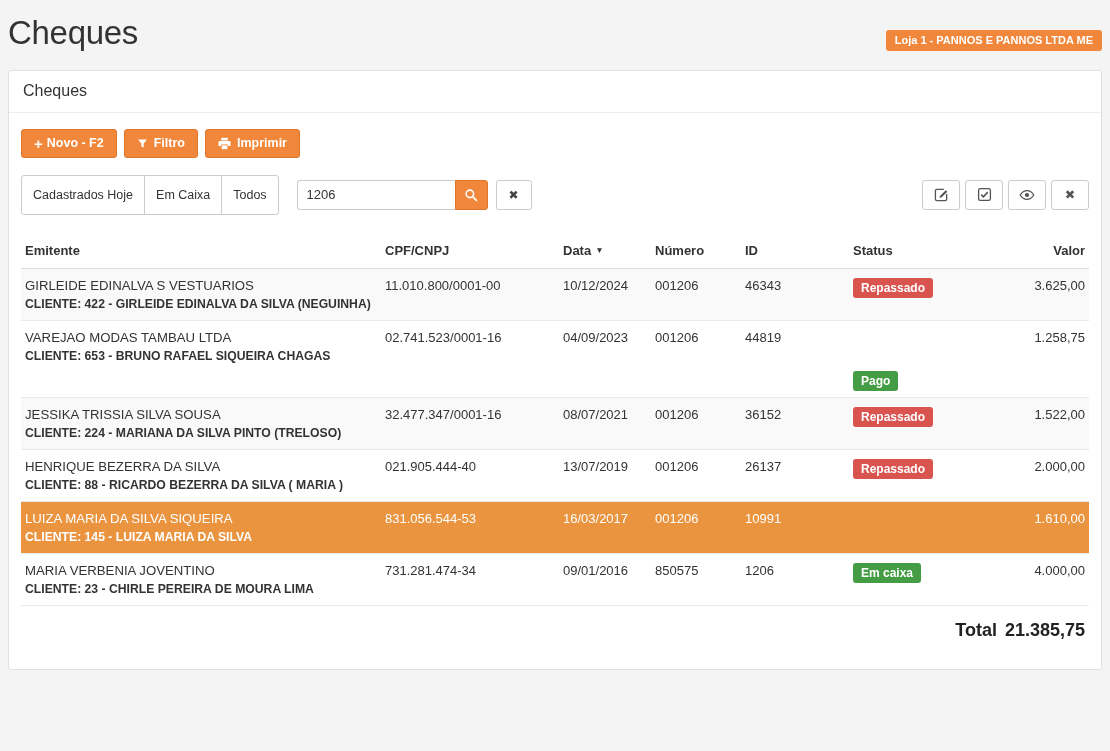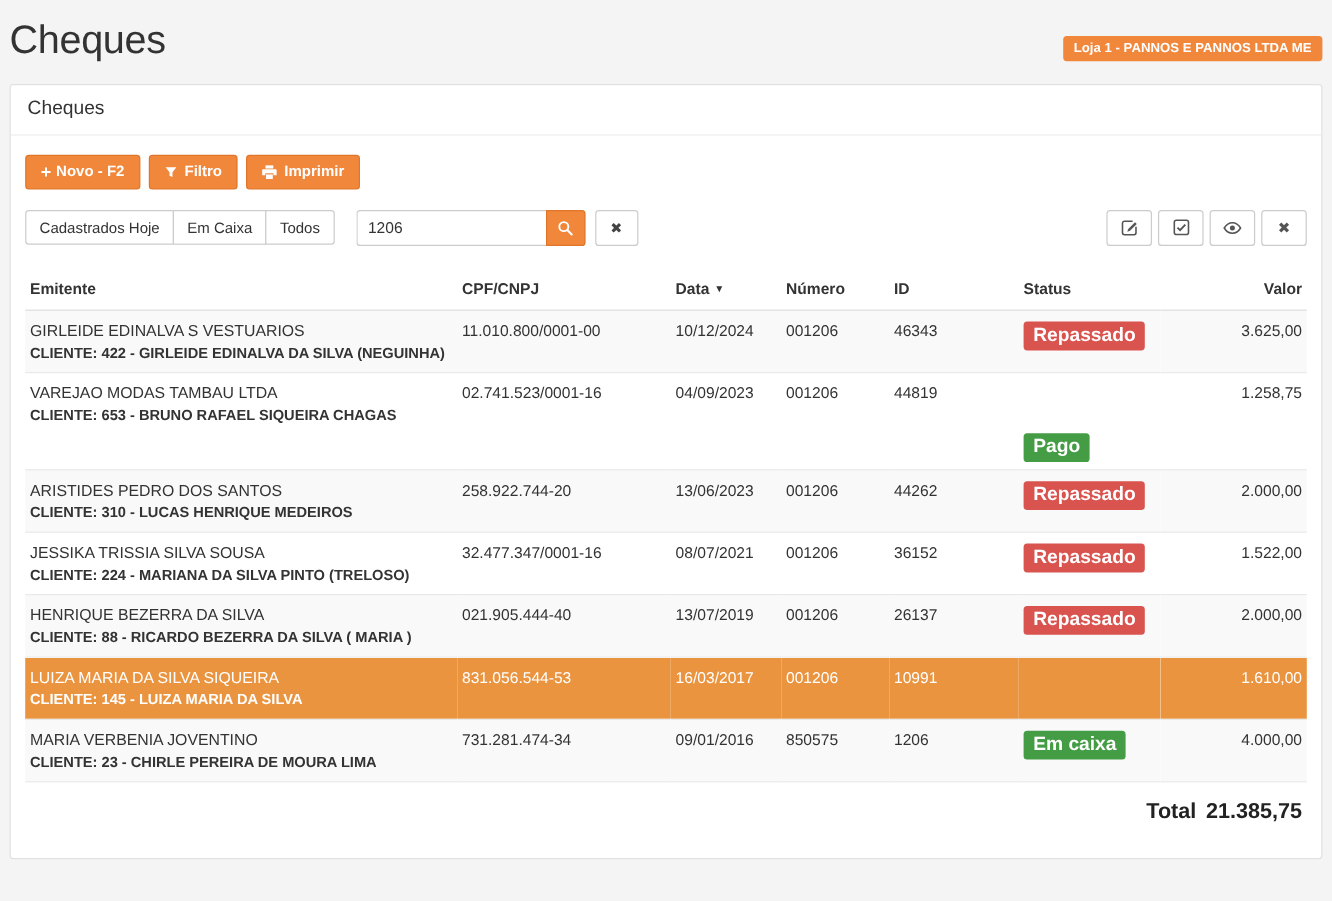--- a/index.html
+++ b/index.html
@@ -33,21 +33,21 @@
   }
   .btn-accent{
     background:var(--accent);border:1px solid var(--accent-border);
     color:#fff;font-weight:bold;font-size:12.5px;height:29px;padding:0 12px;
   }
   .plus-glyph{font-size:15px;font-weight:bold;line-height:1;margin-right:-2px;}
   .btn-icon{display:inline-flex;align-items:center;}
   .toolbar{display:flex;gap:7px;}
 
   .filter-row{display:flex;align-items:center;margin-top:17px;}
-  .btn-default{color:#333;font-size:12.5px;height:29px;padding:0 11px;}
+  .btn-default{color:#333;font-size:12.5px;height:40px;padding:0 11px;}
   .btn-group{display:inline-flex;}
   .btn-group .btn-default{border-radius:0;margin-left:-1px;}
   .btn-group .btn-default:first-child{border-radius:3px 0 0 3px;margin-left:0;}
   .btn-group .btn-default:last-child{border-radius:0 3px 3px 0;}
   .search-group{display:flex;margin-left:18px;}
   .search-input{
     width:158px;height:30px;border:1px solid #ccc;border-right:none;
     border-radius:3px 0 0 3px;padding:0 9px;font-size:13px;font-family:inherit;color:#333;outline:none;
   }
   .search-btn{width:33px;height:30px;background:var(--accent);border:1px solid var(--accent-border);border-radius:0 3px 3px 0;}
@@ -62,21 +62,21 @@
   .sort-caret{font-size:8.5px;margin-left:4px;vertical-align:2px;color:#333;}
   tbody tr{border-bottom:1px solid #e9e9e9;}
   tbody tr:nth-child(odd){background:#f9f9f9;}
   tbody tr.selected{background:var(--selected-row);}
   tbody tr.selected td,tbody tr.selected .cliente-line,tbody tr.selected .emitente-line{color:#fff;}
   td{padding:7px 4px 6px;vertical-align:top;font-size:13px;color:#333;line-height:19px;overflow:hidden;}
   .emitente-line{font-size:13.2px;line-height:19px;white-space:nowrap;}
   .cliente-line{font-size:12.2px;font-weight:bold;line-height:19px;color:#333;white-space:nowrap;}
   td.col-valor{text-align:right;font-weight:normal;margin-top:38px;}
   .badge{
-    display:inline-block;font-size:16px;font-weight:bold;color:#fff;
+    display:inline-block;font-size:12px;font-weight:bold;color:#fff;
     padding:4px 8px 4px;border-radius:3px;line-height:1;margin-top:2px;
   }
   .total-row{text-align:right;padding:14px 4px 0;font-size:18px;font-weight:bold;color:#222;}
   .total-value{margin-left:8px;}
   svg{display:block;}
 </style>
 </head>
 <body>
 
 <div class="page-header">
@@ -214,34 +214,20 @@
     <td>04/09/2023</td>
     <td>001206</td>
     <td>44819</td>
     <td>
       <span class="badge" style="background: rgb(68, 157, 68); margin-top: 43px;">Pago</span>
     </td>
     <td class="col-valor">1.258,75</td>
   </tr>
           <tr>
     <td>
-      <div class="emitente-line">ARISTIDES PEDRO DOS SANTOS</div>
-      <div class="cliente-line">CLIENTE: 310 - LUCAS HENRIQUE MEDEIROS</div>
-    </td>
-    <td>258.922.744-20</td>
-    <td>13/06/2023</td>
-    <td>001206</td>
-    <td>44262</td>
-    <td>
-      <span class="badge" style="background: rgb(217, 83, 79);">Repassado</span>
-    </td>
-    <td class="col-valor">2.000,00</td>
-  </tr>
-          <tr>
-    <td>
       <div class="emitente-line">JESSIKA TRISSIA SILVA SOUSA</div>
       <div class="cliente-line">CLIENTE: 224 - MARIANA DA SILVA PINTO (TRELOSO)</div>
     </td>
     <td>32.477.347/0001-16</td>
     <td>08/07/2021</td>
     <td>001206</td>
     <td>36152</td>
     <td>
       <span class="badge" style="background: rgb(217, 83, 79);">Repassado</span>
     </td>

